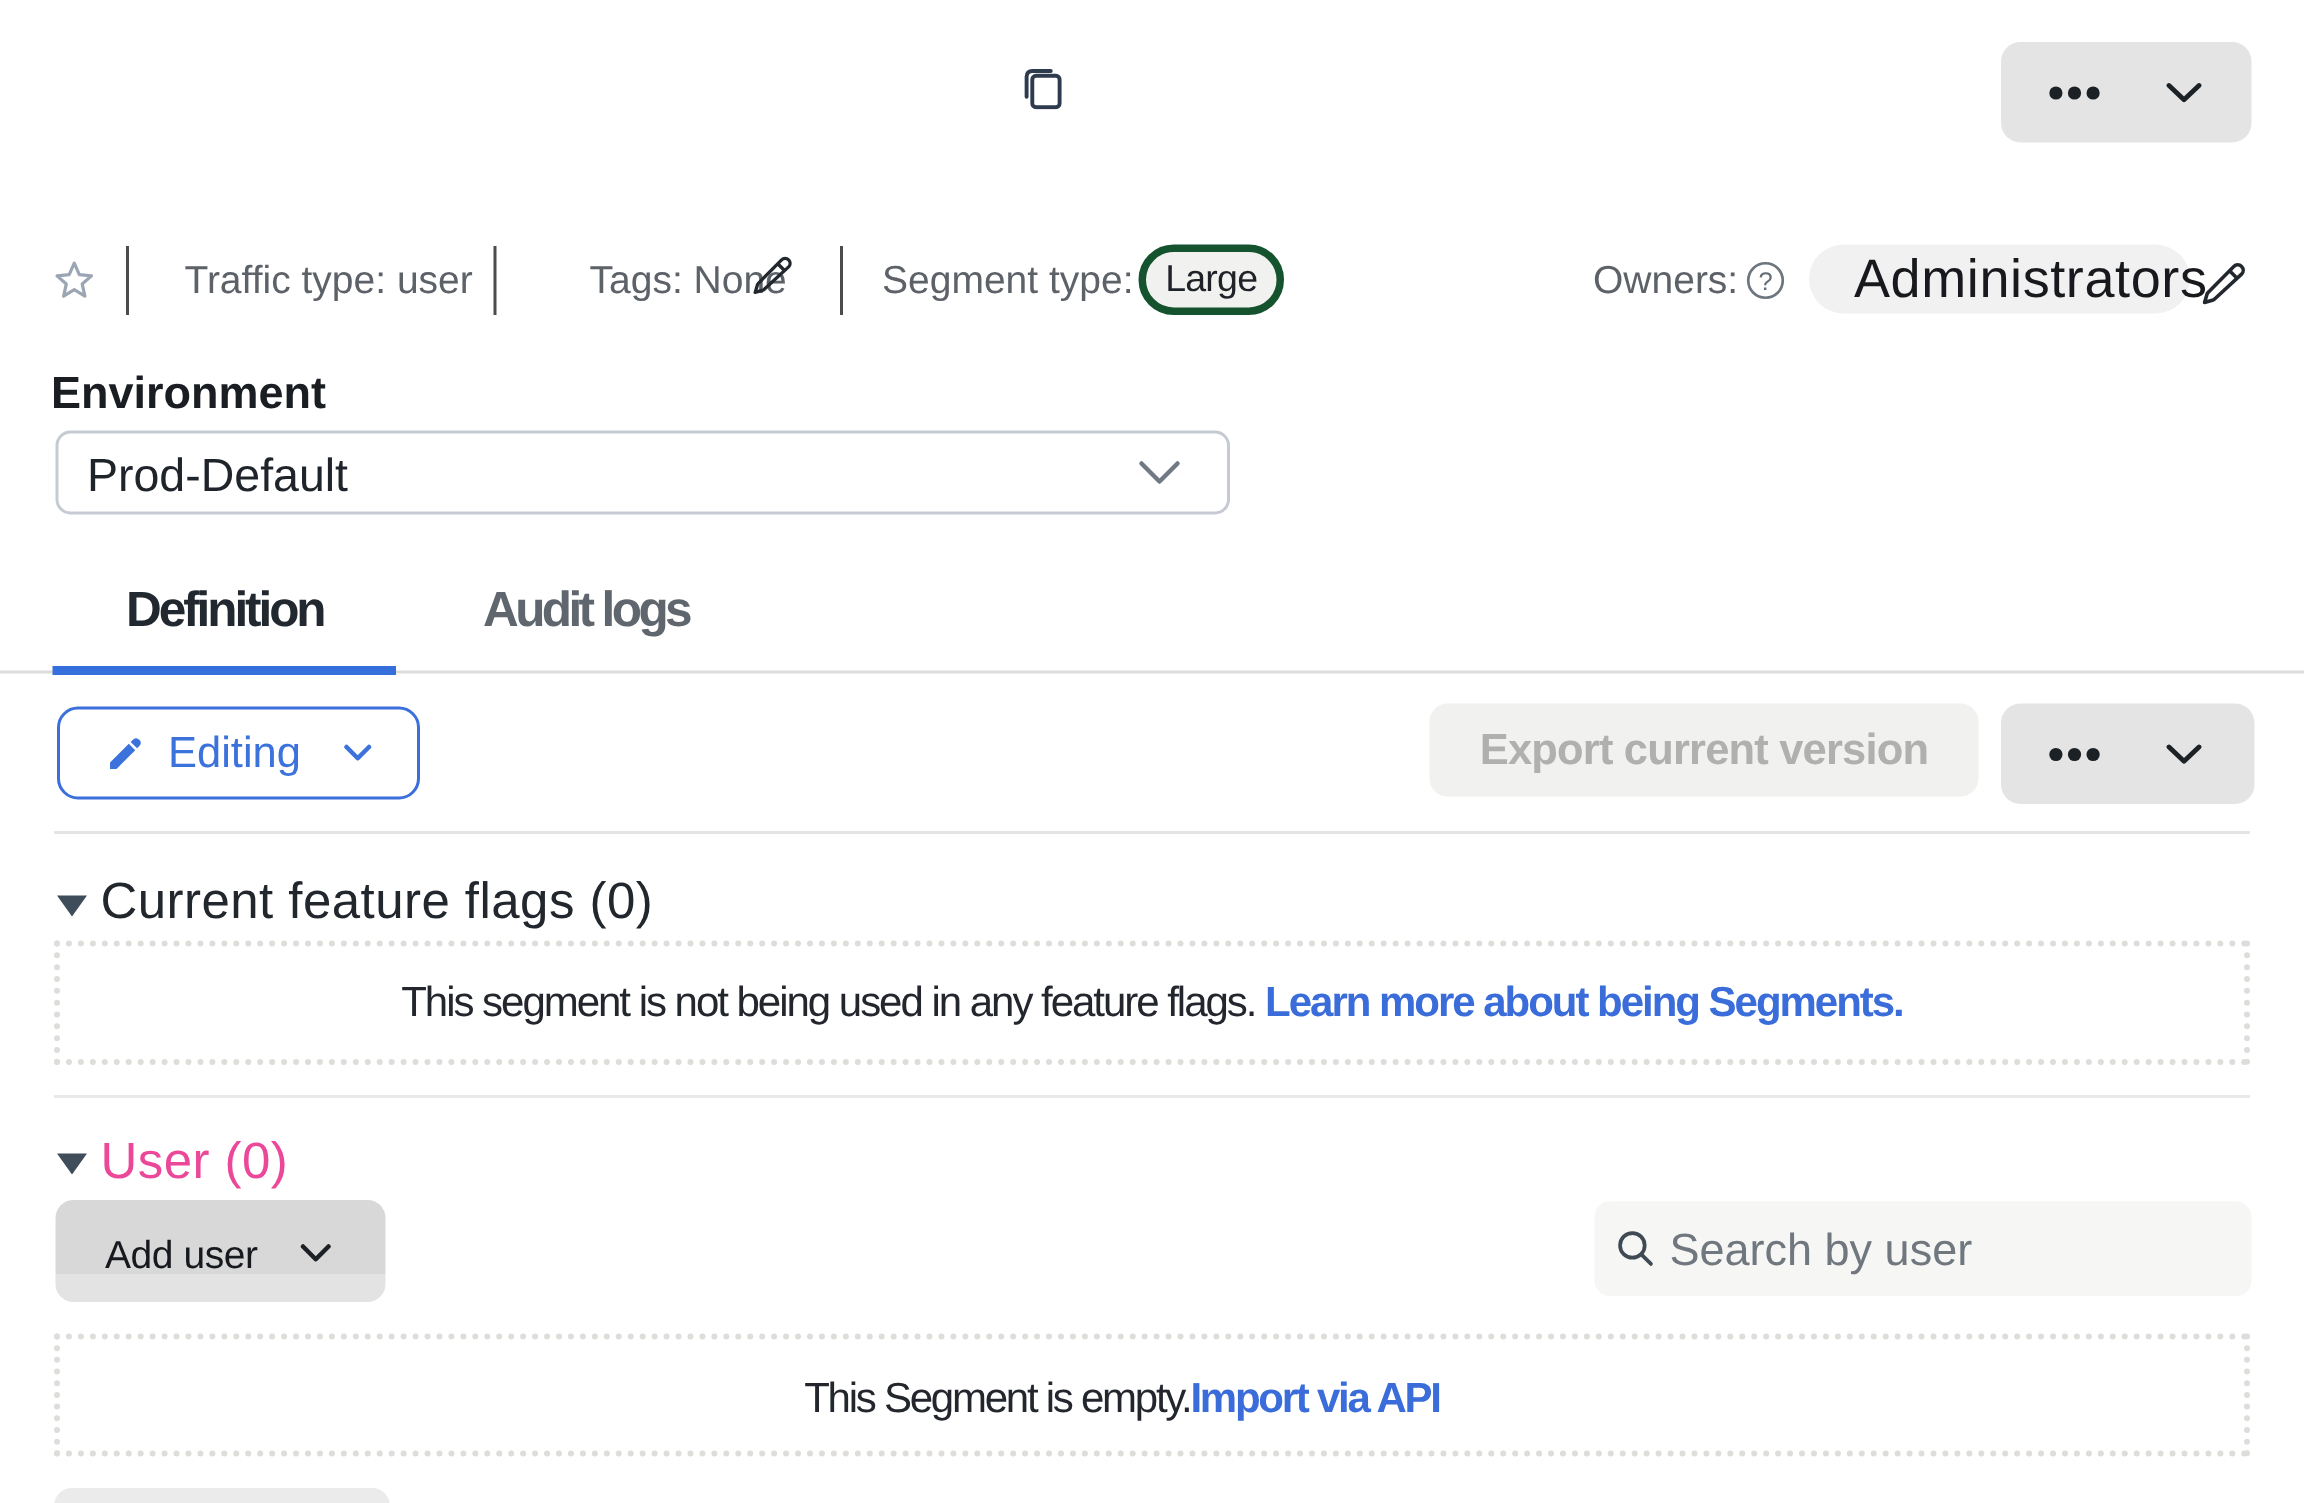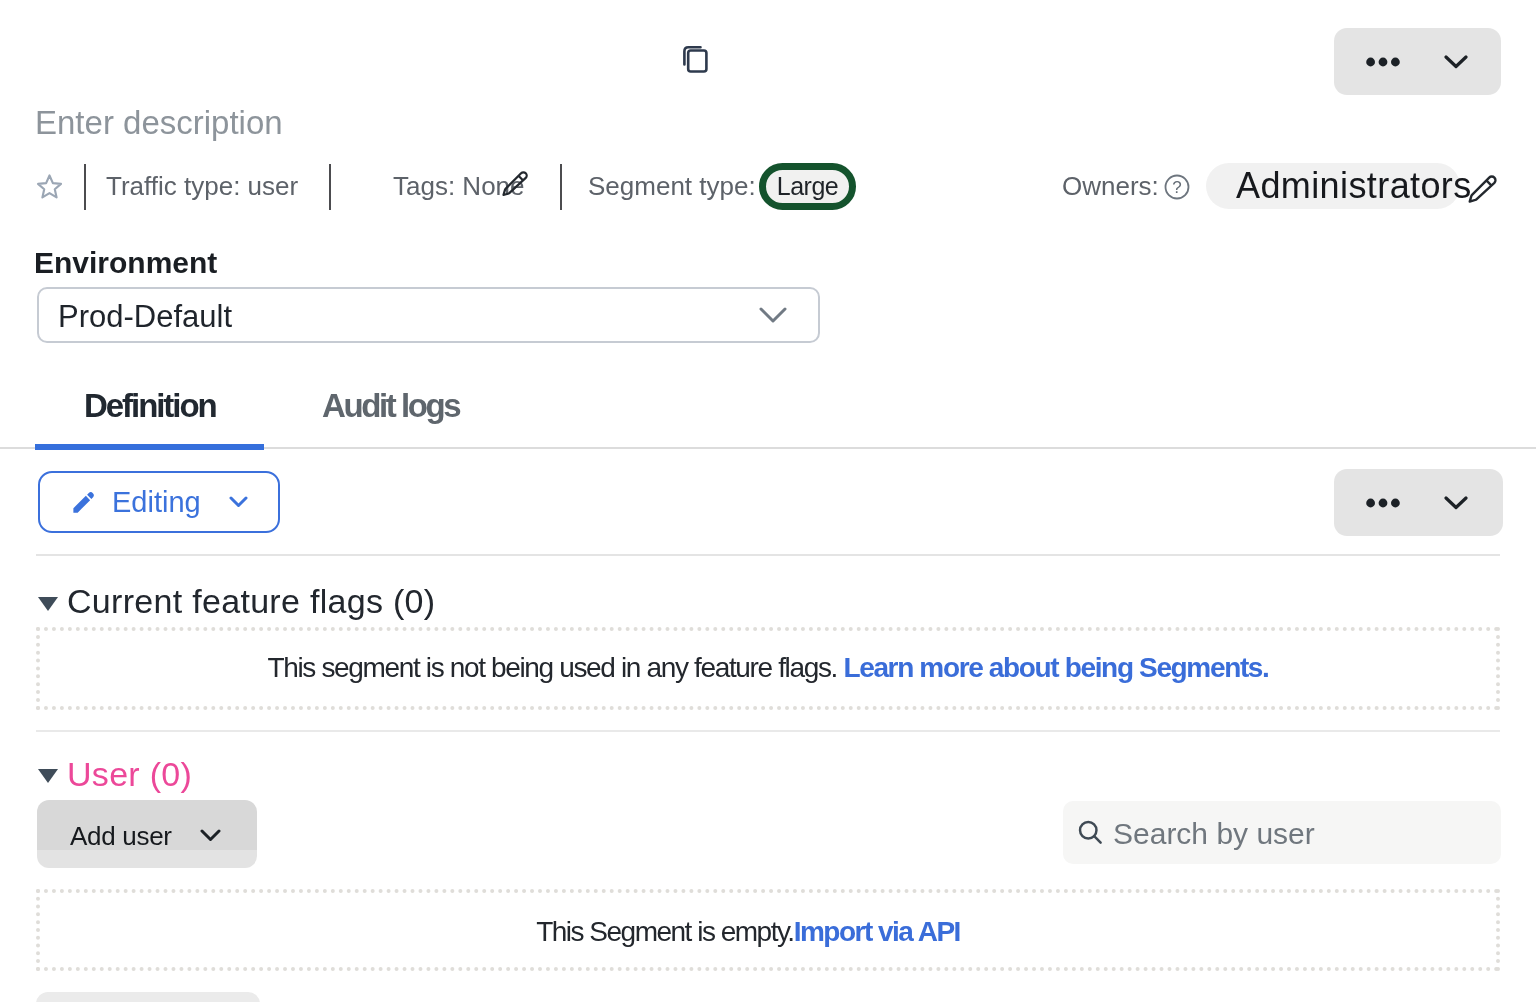--- a/index.html
+++ b/index.html
@@ -21,36 +21,35 @@
   <div class="abs" style="left:1334px; top:28px; width:167px; height:67px; background:#e4e4e4; border-radius:13px;"></div>
   <svg class="abs" style="left:1366px; top:57px;" width="34" height="10" viewBox="0 0 34 10">
     <circle cx="4.6" cy="5" r="4.4" fill="#1c2126"></circle>
       <circle cx="17" cy="5" r="4.4" fill="#1c2126"></circle>
       <circle cx="29.4" cy="5" r="4.4" fill="#1c2126"></circle>
   </svg>
   <svg class="abs" style="left:1444px; top:55px;" width="24" height="14" viewBox="0 0 24 14" fill="none">
     <path d="M2 2 L12 11.5 L22 2" stroke="#1c2126" stroke-width="3.2" stroke-linecap="round" stroke-linejoin="round"></path>
   </svg>
 
-  <div class="t" style="left:35px; top:106px; font-size:33px; color:#8d949b;">Enter description</div>
 
   <svg class="abs" style="left:36px; top:173px;" width="27" height="27" viewBox="0 0 24 24" fill="none">
     <path d="M12 2.2 L15 9 L22.2 9.7 L16.7 14.5 L18.3 21.7 L12 17.9 L5.7 21.7 L7.3 14.5 L1.8 9.7 L9 9 Z" stroke="#9ba6b4" stroke-width="1.9" stroke-linejoin="round"></path>
   </svg>
   <div class="abs" style="left:84px; top:164px; width:2px; height:46px; background:#4c4c4f;"></div>
-  <div class="t" style="left:106px; top:173px; font-size:26px; color:#5d6269;">Traffic type: user</div>
+  <div class="t" style="left:123px; top:173px; font-size:26px; color:#5d6269;">Traffic type: user</div>
   <div class="abs" style="left:329px; top:164px; width:2px; height:46px; background:#4c4c4f;"></div>
   <div class="t" style="left:357px; top:173px; font-size:26px; color:#5d6269;margin-left:36px;">Tags: None</div>
   <svg class="abs" style="left:501px; top:170px;" width="28" height="28" viewBox="0 0 24 24" fill="none">
     <path d="M21.2 6.8a2.8 2.8 0 0 0-4-4L3.9 16.2a2 2 0 0 0-.5.8l-1.3 4.4 4.4-1.3a2 2 0 0 0 .8-.5Z" stroke="#23282e" stroke-width="1.9" stroke-linejoin="round"></path>
     <path d="m15 5 4 4" stroke="#23282e" stroke-width="1.9"></path>
   </svg>
   <div class="abs" style="left:560px; top:164px; width:2px; height:46px; background:#4c4c4f;"></div>
   <div class="t" style="left:588px; top:173px; font-size:26px; color:#5d6269;">Segment type:</div>
-  <div class="abs" style="left:759px; top:163px; width:97px; height:47px; background:#f1f1f0; border:7px solid #14532d; border-radius:24px; display:flex; align-items:center; justify-content:center;">
+  <div class="abs" style="left:759px; top:163px; width:97px; height:47px; background:#f1f1f0; border:5px solid #14532d; border-radius:24px; display:flex; align-items:center; justify-content:center;">
     <span style="font-size:25px; letter-spacing:-0.5px; color:#1f2328;">Large</span>
   </div>
 
   <div class="t" style="left:1062px; top:173px; font-size:26px; color:#5d6269;text-align:center;">Owners:</div>
   <svg class="abs" style="left:1164px; top:174px;" width="26" height="26" viewBox="0 0 26 26" fill="none">
     <circle cx="13" cy="13" r="11.5" stroke="#6d757e" stroke-width="1.8"></circle>
     <text x="13" y="19" text-anchor="middle" font-family="Liberation Sans" font-size="17" fill="#646c75">?</text>
   </svg>
   <div class="abs" style="left:1206px; top:163px; width:254px; height:46px; background:#f1f1f1; border-radius:23px; padding:0 0 0 19px; display:flex; align-items:center; gap:11px;">
     <svg width="24" height="17" viewBox="0 2.5 24 17" fill="#1e2227">
@@ -77,20 +76,23 @@
 
   <div class="abs" style="left:38px; top:471px; width:242px; height:62px; border:2.5px solid #3b70dc; border-radius:14px;"></div>
   <svg class="abs" style="left:70px; top:489px;" width="27" height="27" viewBox="0 0 24 24" fill="#3b72dc">
     <path d="M3 17.2 14.1 6.1 l3.8 3.8 L6.8 21 H3Z M19 8.8 l-3.8-3.8 1.5-1.5 a2.7 2.7 0 0 1 3.8 3.8Z"></path>
   </svg>
   <div class="t" style="left:112px; top:488px; font-size:29px; color:#3b72dc;">Editing</div>
   <svg class="abs" style="left:229px; top:496px;" width="19" height="12" viewBox="0 0 19 12" fill="none">
     <path d="M2 2 L9.5 9.5 L17 2" stroke="#3b72dc" stroke-width="3" stroke-linecap="round" stroke-linejoin="round"></path>
   </svg>
 
+  <div class="abs" style="left:953px; top:469px; width:366px; height:62px; background:#f1f1f0; border-radius:12px; display:flex; align-items:center; justify-content:center;">
+    <span style="font-size:29px; font-weight:700; letter-spacing:-0.55px; color:#b0b0ae;">Export current version</span>
+  </div>
   <div class="abs" style="left:1334px; top:469px; width:169px; height:67px; background:#e4e4e4; border-radius:13px;"></div>
   <svg class="abs" style="left:1366px; top:497.5px;" width="34" height="10" viewBox="0 0 34 10">
     <circle cx="4.6" cy="5" r="4.4" fill="#1c2126"></circle>
       <circle cx="17" cy="5" r="4.4" fill="#1c2126"></circle>
       <circle cx="29.4" cy="5" r="4.4" fill="#1c2126"></circle>
   </svg>
   <svg class="abs" style="left:1444px; top:496px;" width="24" height="14" viewBox="0 0 24 14" fill="none">
     <path d="M2 2 L12 11.5 L22 2" stroke="#1c2126" stroke-width="3.2" stroke-linecap="round" stroke-linejoin="round"></path>
   </svg>
 

